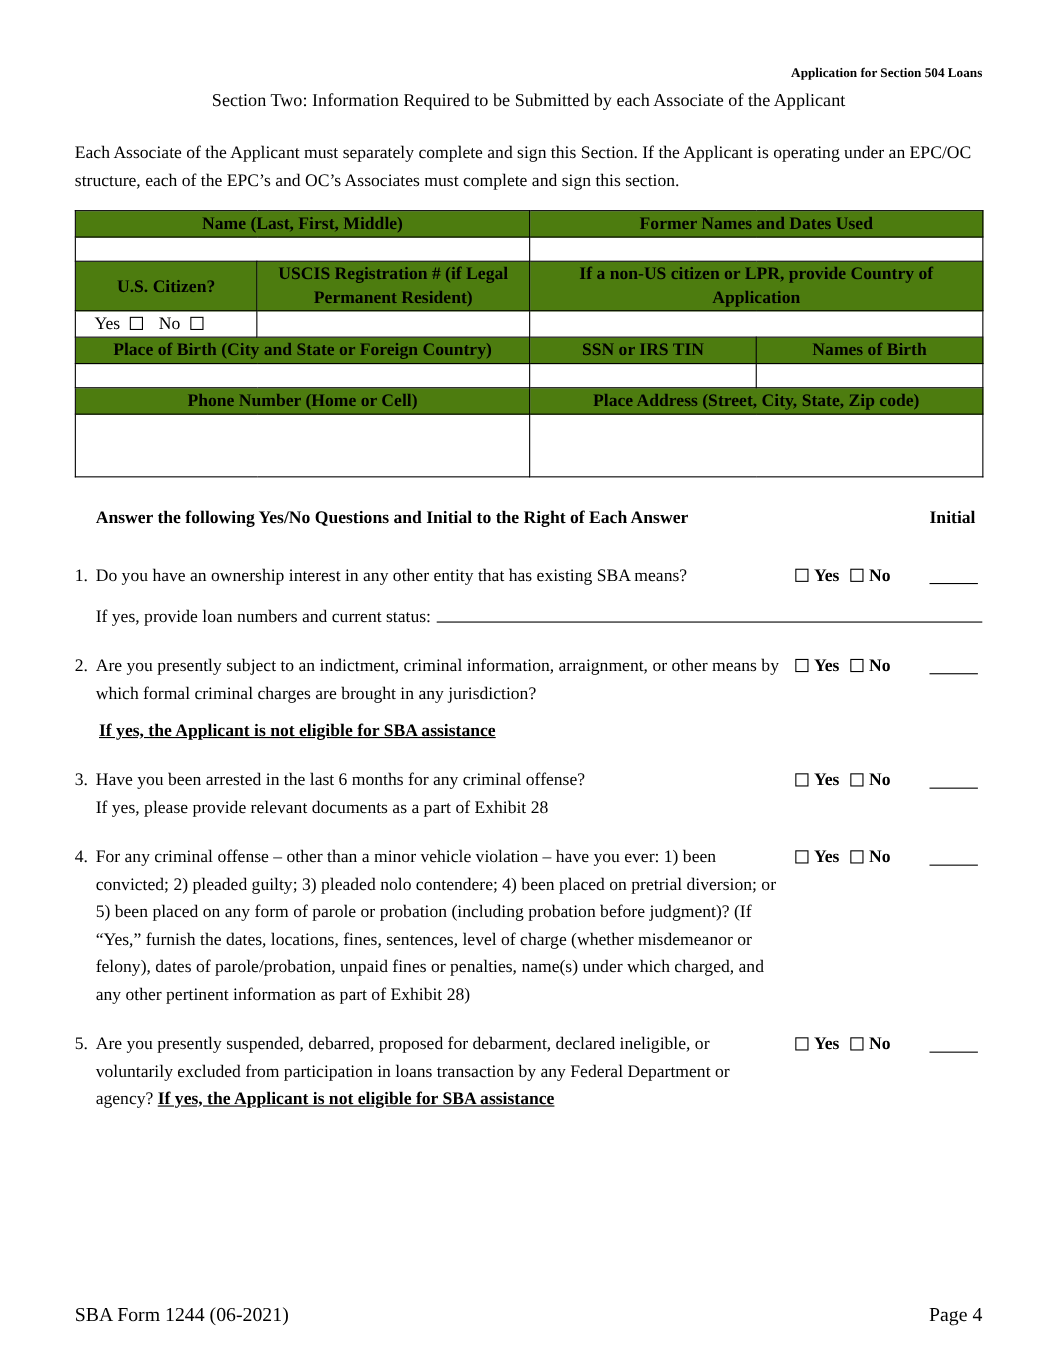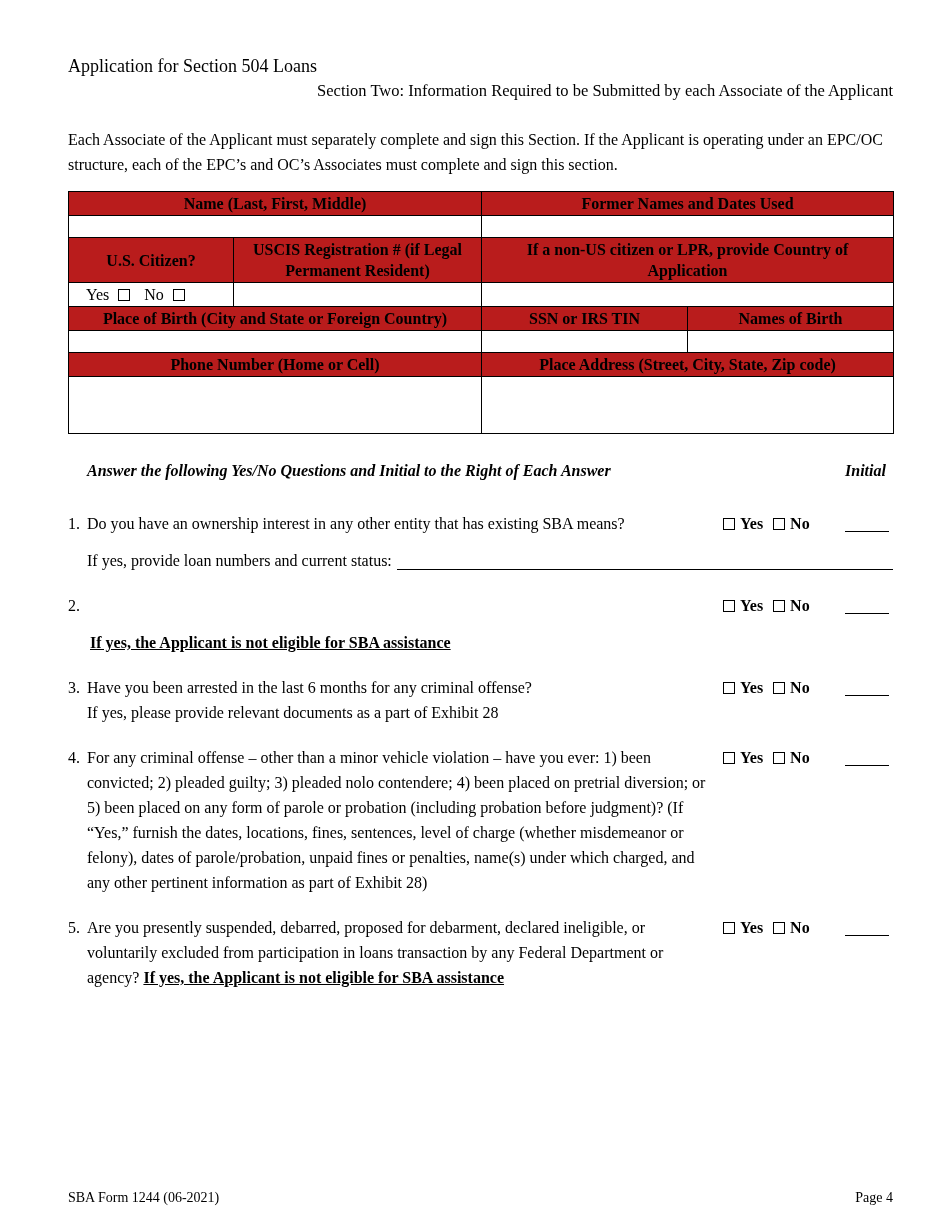--- a/index.html
+++ b/index.html
@@ -5,36 +5,36 @@
   * { margin: 0; padding: 0; box-sizing: border-box; }
   html, body { background: #fff; }
   body {
     width: 950px; height: 1230px;
     position: relative;
     font-family: "Liberation Serif", serif;
     font-size: 16px; color: #000;
   }
   .page { padding: 54px 57px 0 68px; }
 
-  .doc-title { font-size: 18px; font-weight: normal; text-align: left; line-height: 24px; }
-  .doc-subtitle { font-size: 16.5px; text-align: right; line-height: 23px; margin-top: 1px; }
+  .doc-title { font-size: 12px; font-weight: bold; text-align: right; line-height: 24px; }
+  .doc-subtitle { font-size: 16.5px; text-align: center; line-height: 23px; margin-top: 1px; }
   .intro { margin-top: 25px; line-height: 25px; }
 
   table.info-table {
     width: 825px; margin-top: 14px;
     border-collapse: collapse; table-layout: fixed;
   }
   .info-table td {
     border: 1px solid #000;
     padding: 1px 5px;
     vertical-align: middle;
     line-height: 21px;
   }
   .info-table td.hdr {
-    background: #b91c1c;
+    background: #4d7c0f;
     font-weight: bold;
     text-align: center;
   }
   tr.r-input td { height: 22px; }
   tr.r-input-tall td { height: 57px; vertical-align: top; }
   td.answer-cell { text-align: left; padding-left: 17px; }
 
   .cb {
     display: inline-block;
     width: 12px; height: 12px;
@@ -43,21 +43,20 @@
     background: #fff;
   }
   .cb-after { margin-left: 5px; margin-right: 10px; }
 
   .answer-header {
     display: grid;
     grid-template-columns: 19px 1fr 122px 48px;
     margin-top: 24px;
     font-weight: bold;
     line-height: 25px;
-    font-style: italic;
   }
   .answer-header .ah-text { grid-column: 2; }
   .answer-header .ah-initial { grid-column: 4; text-align: left; }
 
   .questions { margin-top: 28px; }
   .question {
     display: grid;
     grid-template-columns: 19px 636px 122px 48px;
     margin-bottom: 20px;
     line-height: 25px;
@@ -75,21 +74,21 @@
   .q-initial { grid-column: 4; align-self: start; padding-top: 3px; }
   .initial-line {
     display: inline-block;
     width: 44px; height: 17px;
     border-bottom: 1.2px solid #000;
   }
   .q-followup {
     grid-column: 2 / 5;
     margin-top: 9px;
     display: flex;
-    align-items: center;
+    align-items: flex-start;
   }
   .fill-line {
     flex: 1;
     border-bottom: 1.2px solid #000;
     height: 18px;
     margin-left: 5px;
   }
   .q-warning {
     grid-column: 2 / 5;
     margin-top: 9px;
@@ -97,21 +96,21 @@
     font-weight: bold;
     text-decoration: underline;
   }
   .inline-warning { font-weight: bold; text-decoration: underline; }
 
   .footer {
     position: absolute;
     left: 68px; right: 57px; bottom: 24px;
     display: flex;
     justify-content: space-between;
-    font-size: 14px;
+    font-size: 18px;
   }
 </style>
 </head>
 <body>
 
 <div class="page">
 
   <div class="doc-title">Application for Section 504 Loans</div>
   <div class="doc-subtitle">Section Two: Information Required to be Submitted by each Associate of the Applicant</div>
 
@@ -185,20 +184,21 @@
       </div>
       <div class="q-initial"><span class="initial-line"></span></div>
       <div class="q-followup">
         <span>If yes, provide loan numbers and current status:</span>
         <span class="fill-line"></span>
       </div>
     </div>
 
     <div class="question">
       <div class="q-num">2.</div>
+      <div class="q-text">Are you presently subject to an indictment, criminal information, arraignment, or other means by which formal criminal charges are brought in any jurisdiction?</div>
       <div class="q-yesno">
         <span class="cb"></span><span>Yes</span><span class="yn-gap"></span>
         <span class="cb"></span><span>No</span>
       </div>
       <div class="q-initial"><span class="initial-line"></span></div>
       <div class="q-warning">If yes, the Applicant is not eligible for SBA assistance</div>
     </div>
 
     <div class="question">
       <div class="q-num">3.</div>

